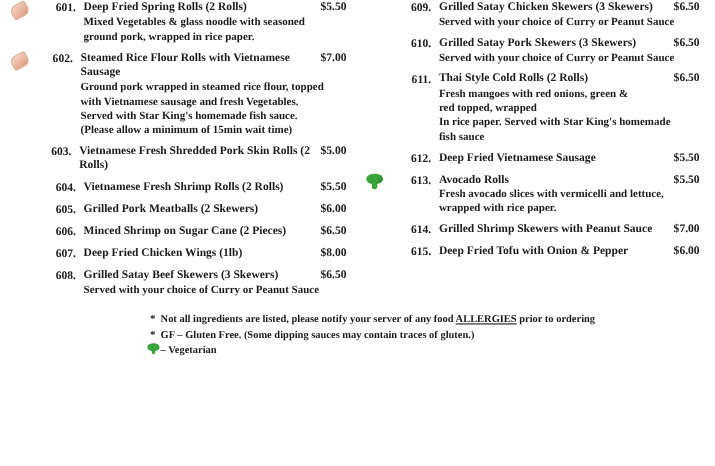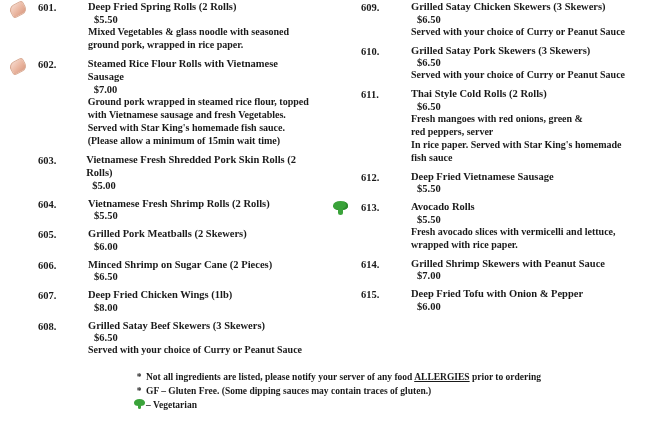--- a/index.html
+++ b/index.html
@@ -67,34 +67,33 @@
     min-width: 16px;
     height: 14px;
     position: relative;
     top: 1px;
   }
   .num {
     width: 50px;
     min-width: 30px;
     font-size: 10.5px;
     font-weight: bold;
-    text-align: left;
+    text-align: right;
     padding-right: 7px;
     box-sizing: border-box;
     line-height: 13px;
     padding-top: 1px;
-    margin-left: 12px;
   }
   .body {
     flex: 1 1 auto;
     min-width: 0;
   }
   .titlerow {
     display: flex;
-    flex-direction: column;
+    flex-direction: row;
     align-items: baseline;
   }
   .name {
     flex: 1 1 auto;
     font-size: 10.5px;
     font-weight: bold;
     line-height: 13.5px;
   }
   .price {
     flex: 0 0 auto;
@@ -322,21 +321,21 @@
         <div class="item">
           <span class="marker"></span>
           <div class="num">611.</div>
           <div class="body">
             <div class="titlerow">
               <div class="name">Thai Style Cold Rolls (2 Rolls)</div>
               <div class="price">$6.50</div>
             </div>
             <div class="desc">
               <div>Fresh mangoes with red onions, green &amp;</div>
-              <div>red peppers, server</div>
+              <div>red topped, wrapped</div>
               <div>In rice paper. Served with Star King's homemade</div>
               <div>fish sauce</div>
             </div>
           </div>
         </div>
         <div class="item">
           <span class="marker"></span>
           <div class="num">612.</div>
           <div class="body">
             <div class="titlerow">

